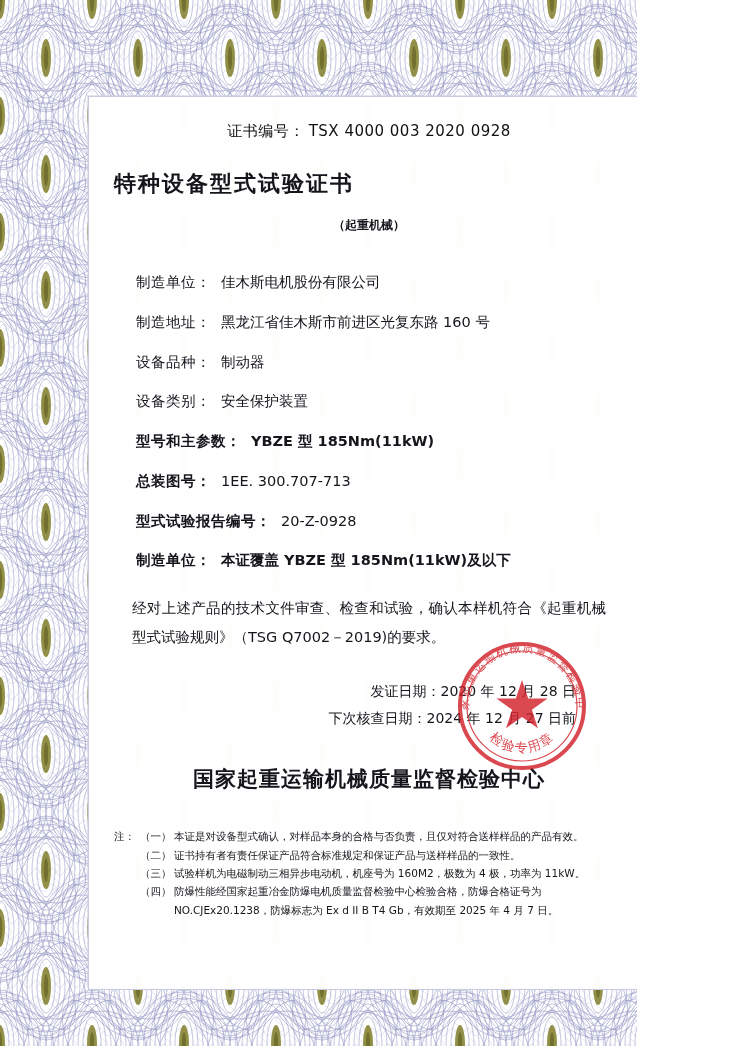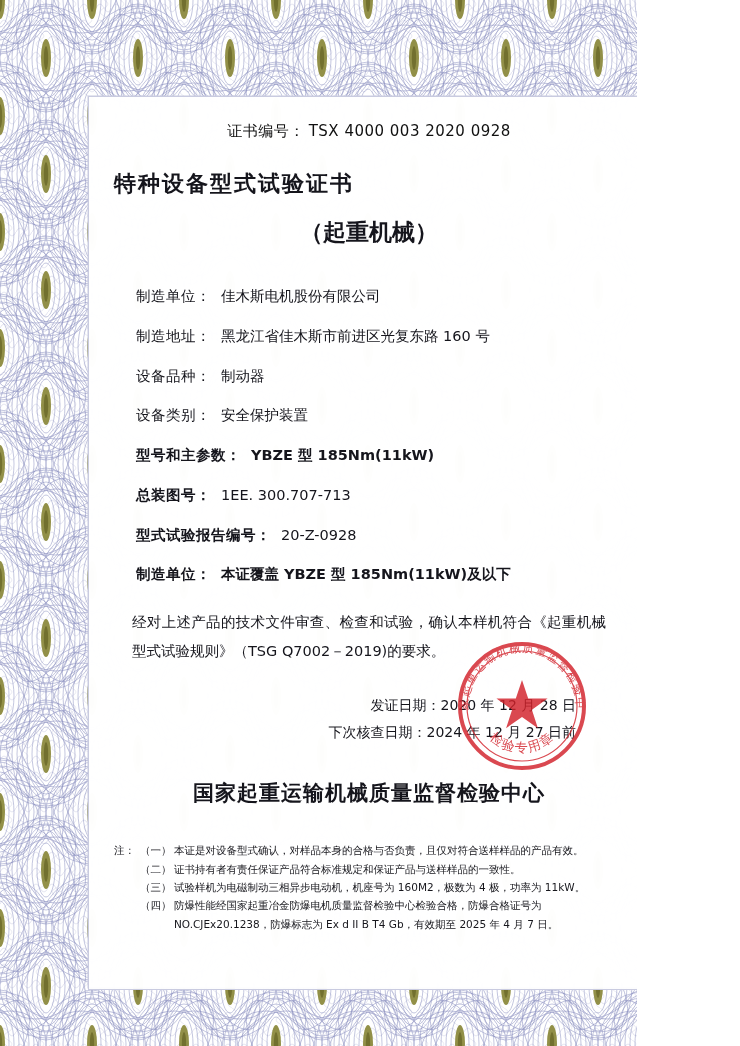--- a/index.html
+++ b/index.html
@@ -72,21 +72,21 @@
   .main-title {
     font-size: 22px;
     font-weight: bold;
     letter-spacing: 2px;
     margin-top: 28px;
     font-family: "DejaVu Serif", "Liberation Serif", serif;
   }
 
   .sub-title {
     text-align: center;
-    font-size: 23px;
+    font-size: 12px;
     font-weight: bold;
     margin-top: 18px;
     font-family: "DejaVu Serif", "Liberation Serif", serif;
   }
 
   .fields {
     margin-top: 38px;
     padding-left: 22px;
   }
   .field-row {

